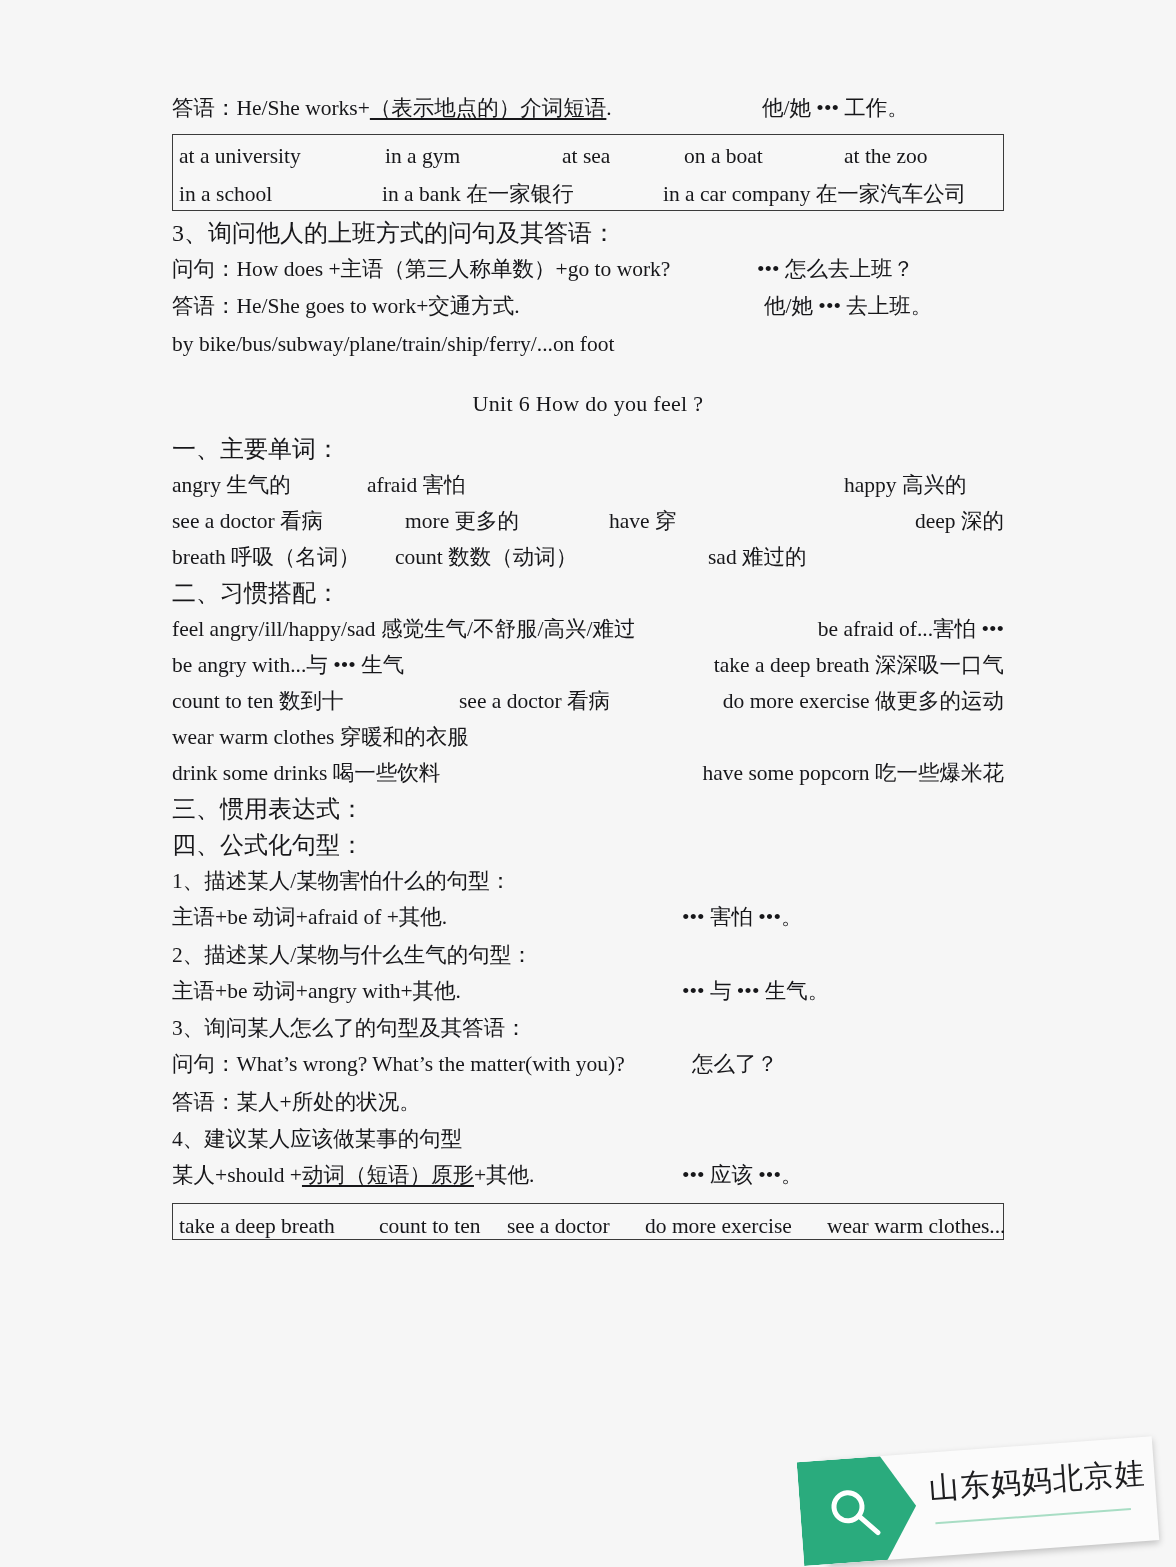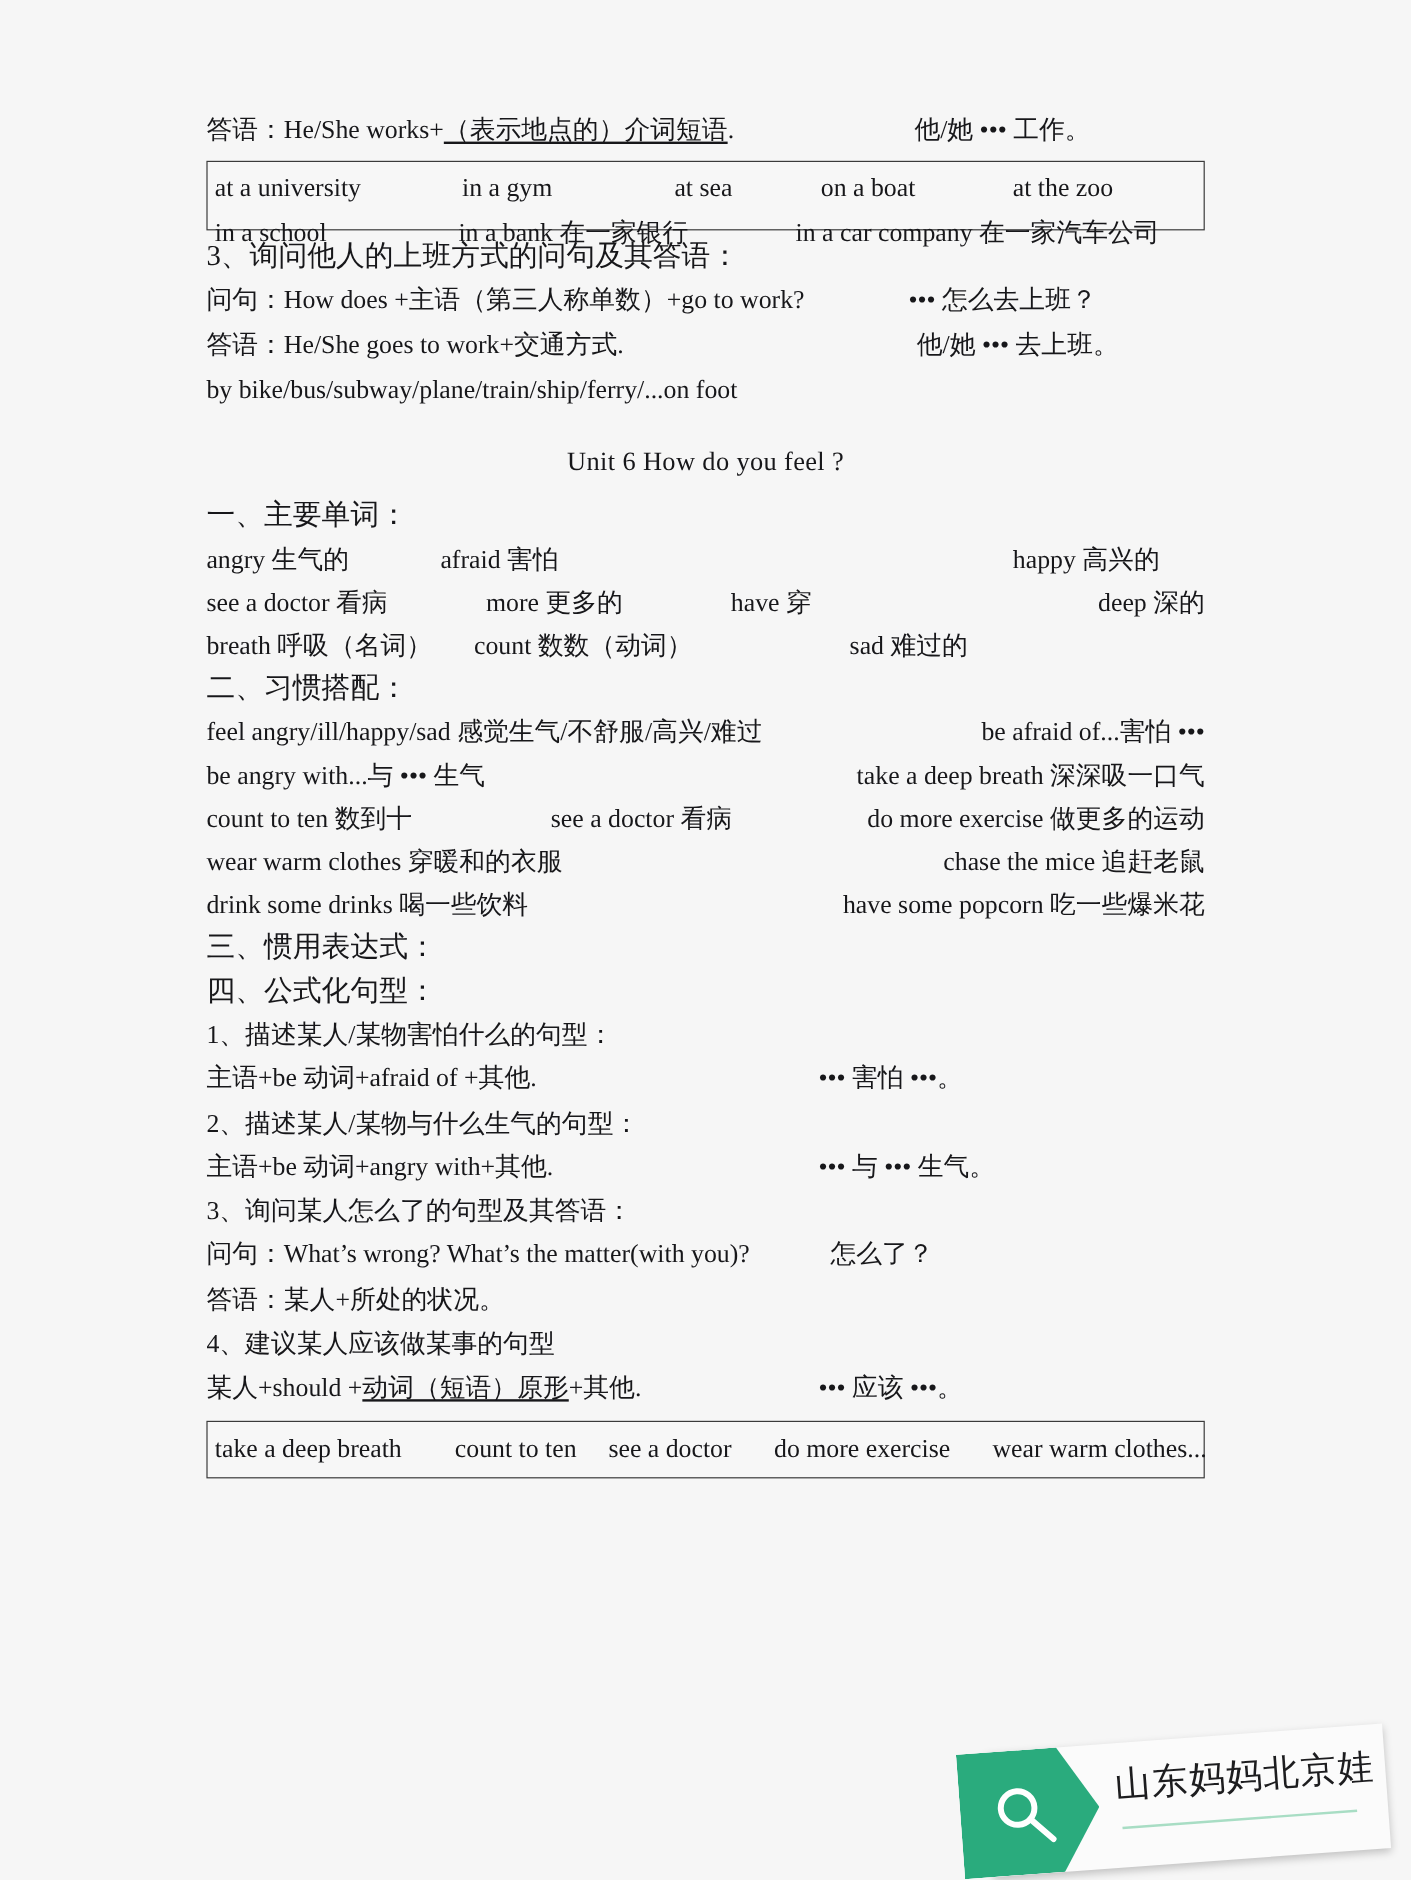--- a/index.html
+++ b/index.html
@@ -69,22 +69,22 @@
     height: 38px;
     line-height: 38px;
     font-size: 21.5px;
     white-space: nowrap;
   }
   .box-row span.cell {
     position: absolute;
     top: 0;
     line-height: inherit;
   }
-  #places-box { margin-top: 6px; height: 58px; padding: 2px 0 0 6px; }
-  #advice-box { margin-top: 8px; height: 48px; padding: 2px 0 0 6px; }
+  #places-box { margin-top: 6px; height: 77px; padding: 2px 0 0 6px; }
+  #advice-box { margin-top: 8px; height: 37px; padding: 2px 0 0 6px; }
   #advice-box .box-row { height: 40px; line-height: 40px; }
 
   
   .unit-title {
     text-align: center;
     font-size: 22px;
     line-height: 54px;
     margin-top: 14px;
     letter-spacing: 0.3px;
   }
@@ -231,21 +231,20 @@
       <span style="left:0px">be angry with...与 ••• 生气</span>
       <span style="left:432px;width:400px" class="ra">take a deep breath 深深吸一口气</span>
     </div>
     <div class="cols">
       <span style="left:0px">count to ten 数到十</span>
       <span style="left:287px">see a doctor 看病</span>
       <span style="left:432px;width:400px" class="ra">do more exercise 做更多的运动</span>
     </div>
     <div class="cols">
       <span style="left:0px">wear warm clothes 穿暖和的衣服</span>
-      <span style="left:432px;width:400px" class="ra">chase the mice 追赶老鼠</span>
     </div>
     <div class="cols">
       <span style="left:0px">drink some drinks 喝一些饮料</span>
       <span style="left:432px;width:400px" class="ra">have some popcorn 吃一些爆米花</span>
     </div>
 
     <div class="sec">三、惯用表达式：</div>
 
     <div class="sec">四、公式化句型：</div>
 

